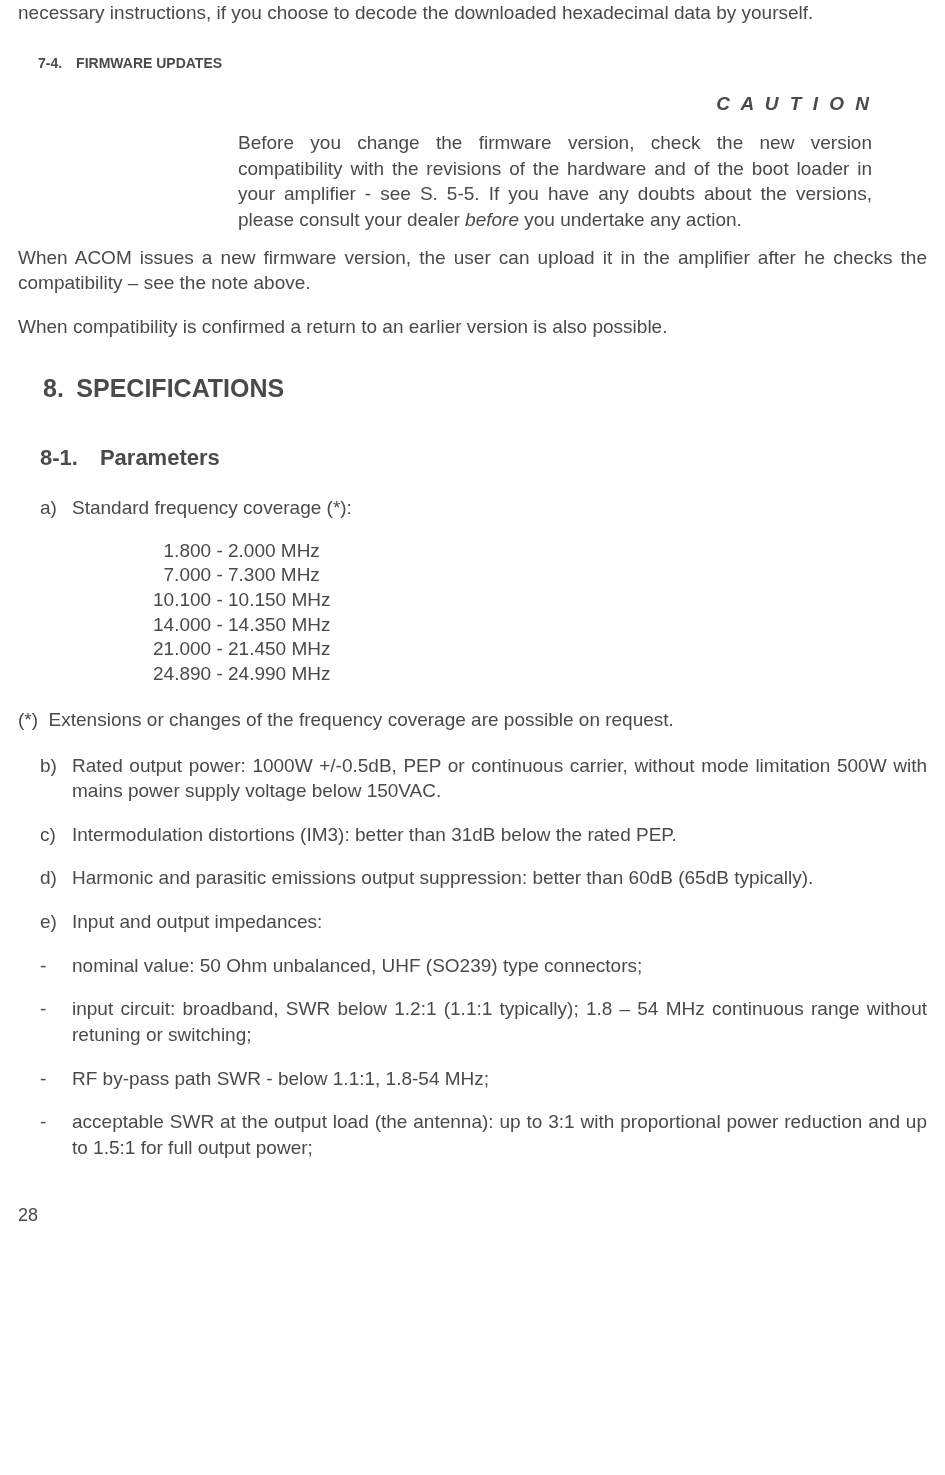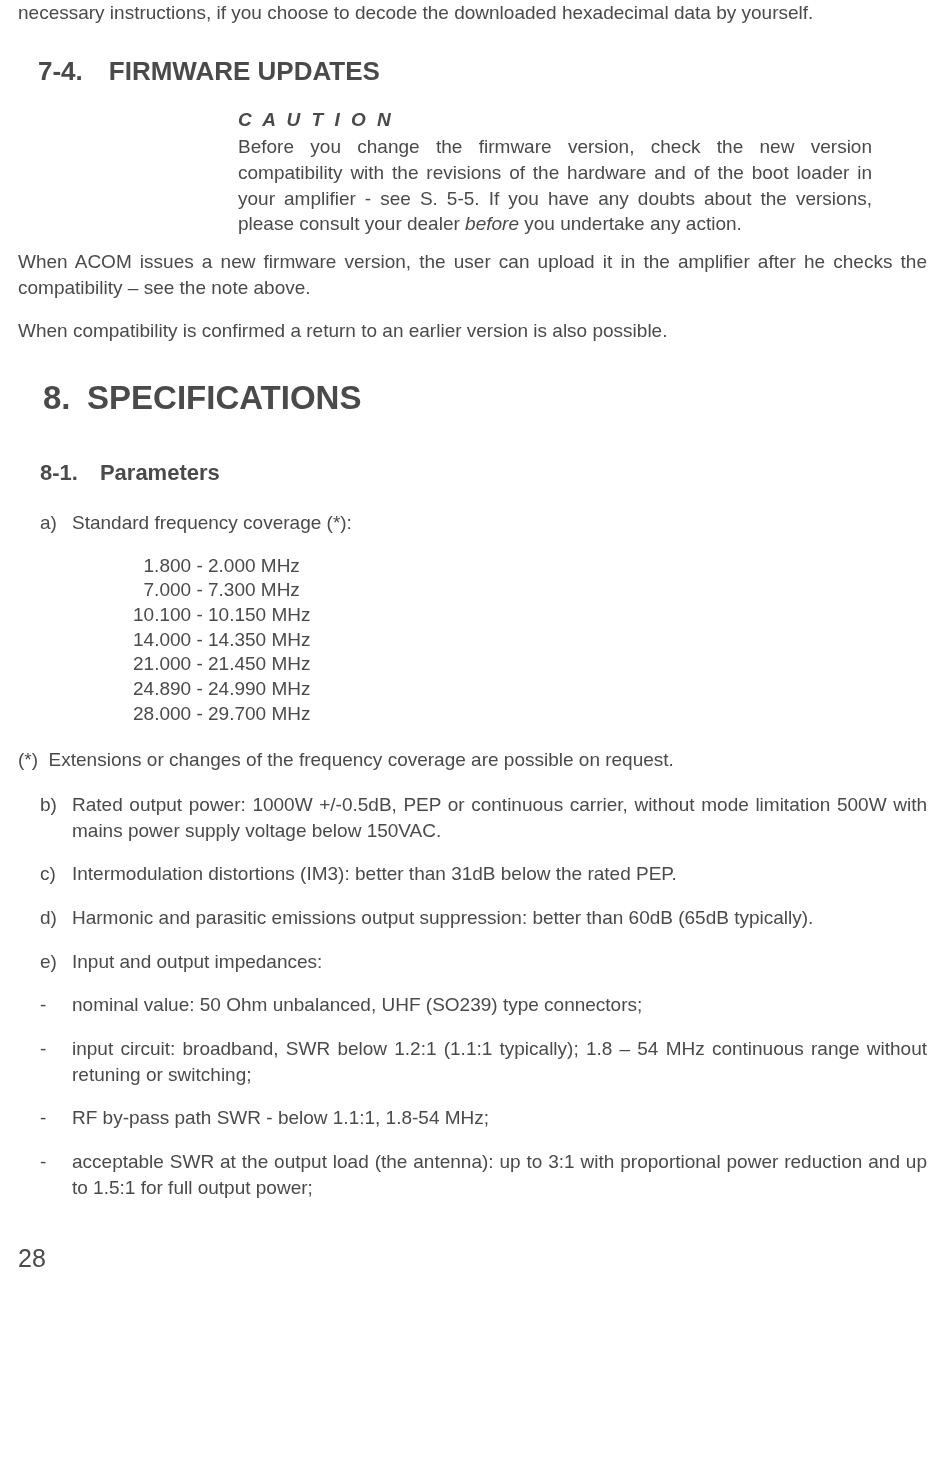--- a/index.html
+++ b/index.html
@@ -11,50 +11,50 @@
       box-sizing: border-box;
       font-size: 19px;
       line-height: 1.35;
     }
     .intro-line {
       text-align: justify;
       margin-bottom: 28px;
     }
     .section-heading {
       font-weight: bold;
-      font-size: 26px;
+      font-size: 14px;
       margin-bottom: 18px;
       margin-left: 20px;
     }
     .caution-block {
       margin-left: 220px;
       margin-right: 55px;
       text-align: justify;
     }
     .caution-title {
-      text-align: left;
+      text-align: right;
       font-weight: bold;
       font-style: italic;
       letter-spacing: 3px;
-      margin-bottom: 2px;
+      margin-bottom: 14px;
     }
     .caution-text {
       text-align: justify;
     }
     .caution-text .before-word {
       font-style: italic;
     }
     .para {
       text-align: justify;
       margin-top: 12px;
       margin-bottom: 18px;
     }
     .main-heading {
       font-weight: bold;
-      font-size: 33px;
+      font-size: 25px;
       margin-top: 32px;
       margin-bottom: 38px;
       margin-left: 25px;
     }
     .sub-heading {
       font-weight: bold;
       font-size: 22px;
       margin-bottom: 22px;
       margin-left: 22px;
     }
@@ -71,38 +71,39 @@
       flex: 1;
     }
     .freq-list {
       margin-left: 115px;
       margin-bottom: 20px;
       line-height: 1.3;
     }
     .freq-row {
       white-space: pre;
       font-family: Arial, Helvetica, sans-serif;
+      margin-left: 20px;
     }
     .footnote {
       margin-bottom: 20px;
     }
     .dash-item {
       display: flex;
       margin-left: 22px;
       margin-bottom: 18px;
       text-align: justify;
     }
     .dash-item .marker {
       min-width: 32px;
     }
     .dash-item .content {
       flex: 1;
     }
     .page-number {
-      font-size: 25px;
+      font-size: 18px;
       margin-top: 42px;
       margin-bottom: 12px;
     }
   </style>
 </head>
 <body>
 
 <div class="intro-line">necessary instructions, if you choose to decode the downloaded hexadecimal data by yourself.</div>
 
 <div class="section-heading">7-4. FIRMWARE UPDATES</div>
@@ -127,21 +128,20 @@
   <div class="content">Standard frequency coverage (*):</div>
 </div>
 
 <div class="freq-list">
   <div class="freq-row">  1.800 - 2.000 MHz</div>
   <div class="freq-row">  7.000 - 7.300 MHz</div>
   <div class="freq-row">10.100 - 10.150 MHz</div>
   <div class="freq-row">14.000 - 14.350 MHz</div>
   <div class="freq-row">21.000 - 21.450 MHz</div>
   <div class="freq-row">24.890 - 24.990 MHz</div>
-  <div class="freq-row">28.000 - 29.700 MHz</div>
 </div>
 
 <div class="footnote">(*)&nbsp; Extensions or changes of the frequency coverage are possible on request.</div>
 
 <div class="lettered-item">
   <div class="marker">b)</div>
   <div class="content">Rated output power: 1000W   +/-0.5dB, PEP or continuous carrier, without mode limitation 500W with mains power supply voltage below 150VAC.</div>
 </div>
 
 <div class="lettered-item">

